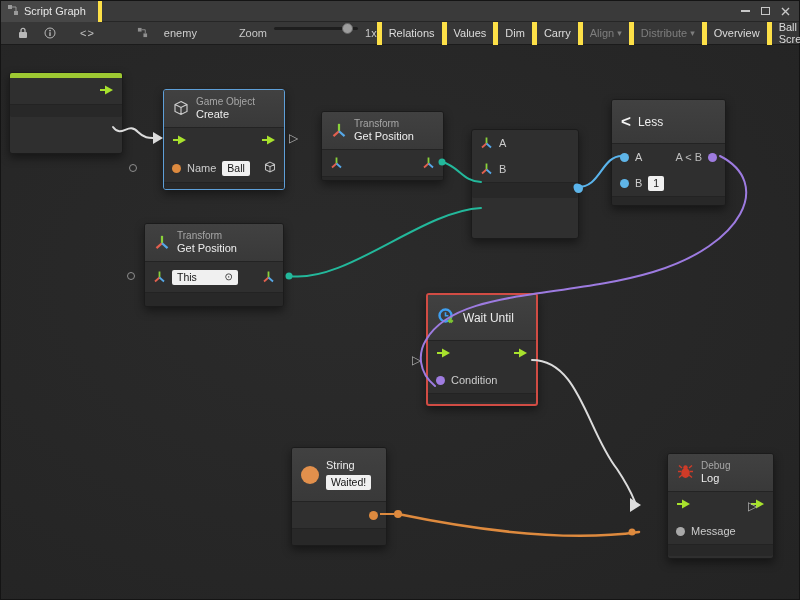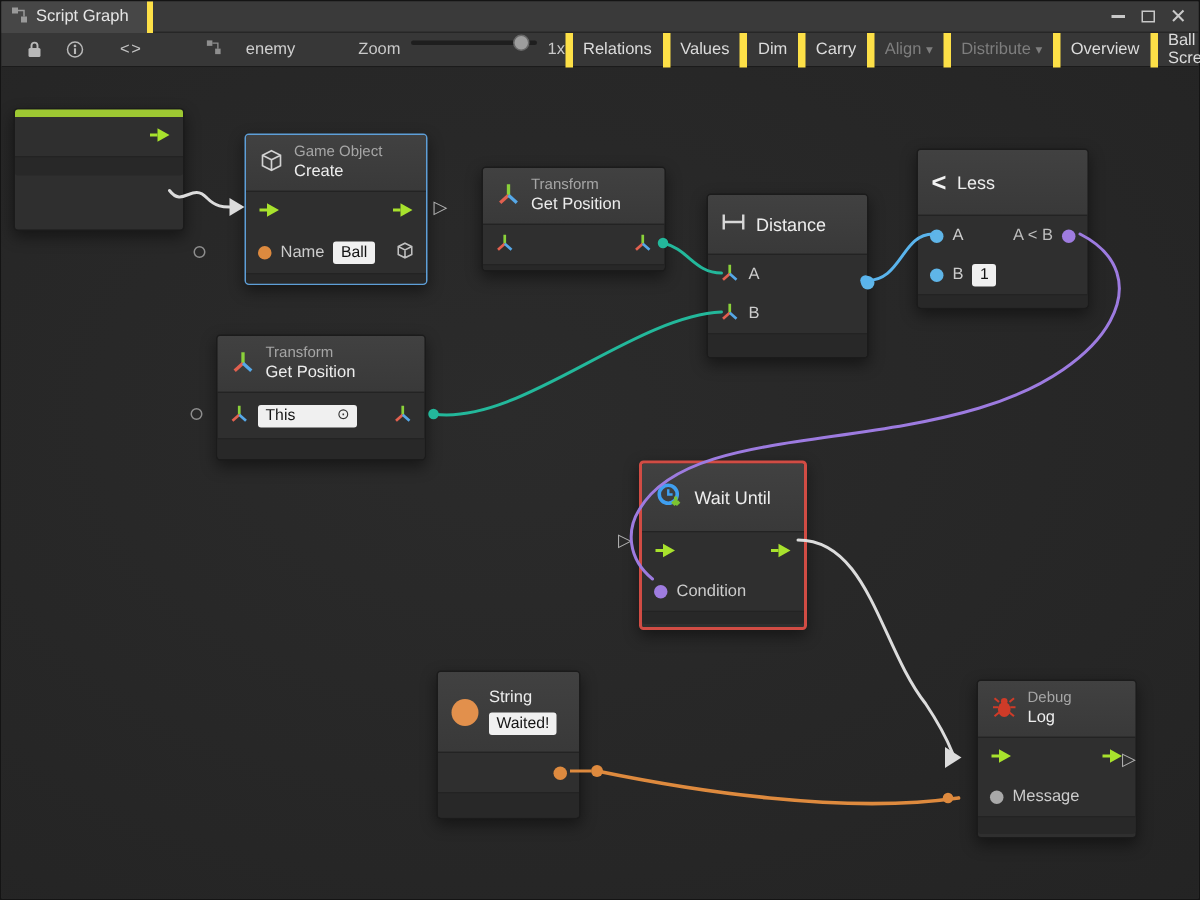--- a/index.html
+++ b/index.html
@@ -296,28 +296,20 @@
               <path d="M6.5 7.5 V1.5" stroke="#8ad13a" stroke-width="1.8"></path>
               <path d="M6.5 7.5 L2 11.5" stroke="#e2604f" stroke-width="1.8"></path>
               <path d="M6.5 7.5 L11 11.5" stroke="#56a8e8" stroke-width="1.8"></path>
             </svg>
         </span>
       </div>
       <div class="n-foot" style="height:14px"></div>
     </div>
 
     <div class="node" style="left:470px;top:84px;width:108px;height:110px">
-      <div class="n-head h1">
-        <span>
-          <svg width="16" height="12" viewBox="0 0 16 12">
-              <path d="M1.5 1 V11 M14.5 1 V11 M1.5 6 H14.5" stroke="#d8d8d8" stroke-width="1.6"></path>
-            </svg>
-        </span>
-        <span class="ttl big">Distance</span>
-      </div>
       <div class="n-row">
         <span>
           <svg width="13" height="13" viewBox="0 0 13 13">
               <path d="M6.5 7.5 V1.5" stroke="#8ad13a" stroke-width="1.8"></path>
               <path d="M6.5 7.5 L2 11.5" stroke="#e2604f" stroke-width="1.8"></path>
               <path d="M6.5 7.5 L11 11.5" stroke="#56a8e8" stroke-width="1.8"></path>
             </svg>
         </span>
         <span class="lbl">A</span>
       </div>
@@ -348,21 +340,21 @@
         <span class="dot dot-purple"></span>
       </div>
       <div class="n-row">
         <span class="dot dot-cyan"></span>
         <span class="lbl">B</span>
         <span class="field">1</span>
       </div>
       <div class="n-foot" style="height:9px"></div>
     </div>
 
-    <div class="node active" style="left:425px;top:262px;width:112px;height:113px">
+    <div class="node active" style="left:425px;top:248px;width:112px;height:113px">
       <div class="n-head" style="height:46px">
         <span>
           <svg width="19" height="19" viewBox="0 0 19 19">
               <circle cx="8.5" cy="8.5" r="6" stroke="#3f9ff0" stroke-width="2.4" fill="none"></circle>
               <path d="M8.5 5.2 V8.7 H11.4" stroke="#3f9ff0" stroke-width="1.6" fill="none"></path>
               <path d="M13.5 10 V15.5 M13.5 15.5 L11.2 13.3 M13.5 15.5 L15.8 13.3" stroke="#7cc431" stroke-width="2.2" fill="none"></path>
             </svg>
         </span>
         <span class="ttl big">Wait Until</span>
       </div>
@@ -394,21 +386,21 @@
           <span class="ttl">String</span>
           <span class="field">Waited!</span>
         </span>
       </div>
       <div class="n-row end">
         <span class="dot dot-orange"></span>
       </div>
       <div class="n-foot" style="height:17px"></div>
     </div>
 
-    <div class="node" style="left:650px;top:408px;width:107px;height:106px">
+    <div class="node" style="left:666px;top:408px;width:107px;height:106px">
       <div class="n-head h2">
         <span>
           <svg width="17" height="15" viewBox="0 0 17 15">
               <path d="M5 4 L2 1.5 M12 4 L15 1.5 M4.5 7.5 H1 M12.5 7.5 H16 M5 11 L2 13.5 M12 11 L15 13.5" stroke="#cf3b28" stroke-width="1.4"></path>
               <circle cx="8.5" cy="3.5" r="2.2" fill="#cf3b28"></circle>
               <ellipse cx="8.5" cy="9" rx="4.2" ry="5" fill="#cf3b28"></ellipse>
             </svg>
         </span>
         <span class="titles">
           <span class="cat">Debug</span>

